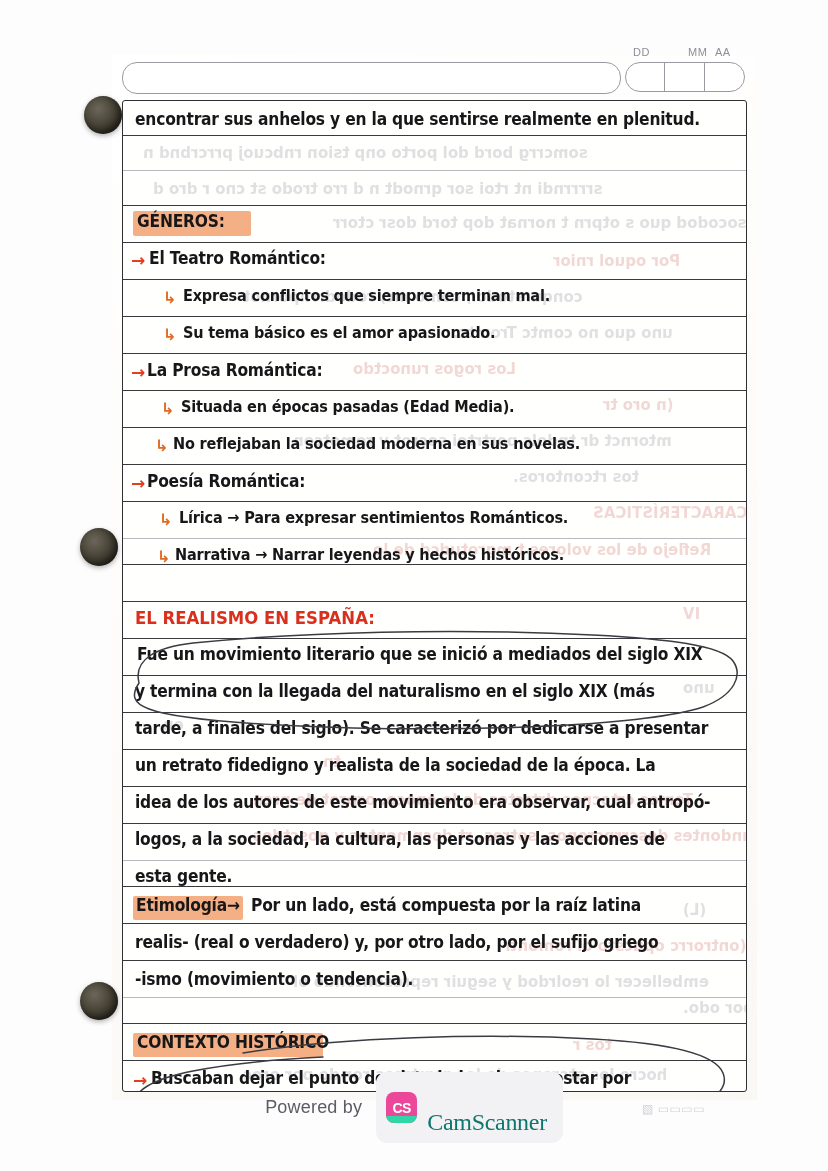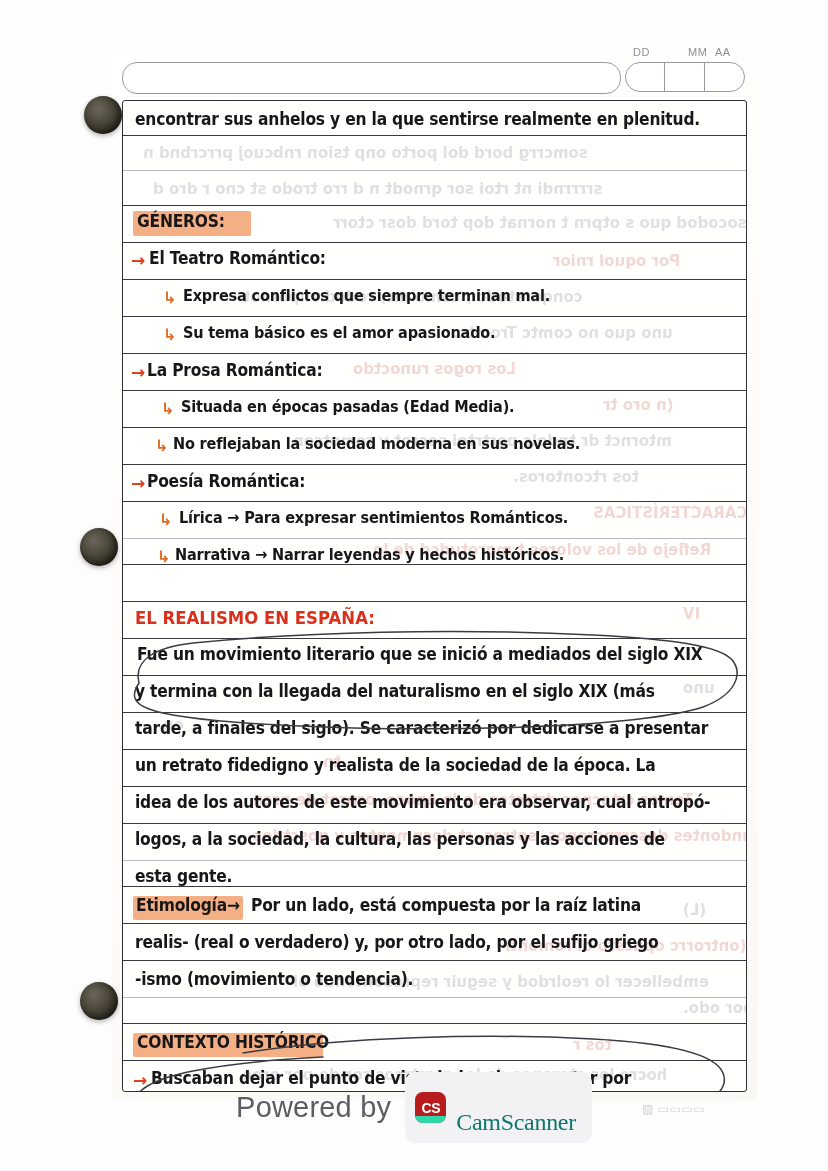--- a/index.html
+++ b/index.html
@@ -114,29 +114,29 @@
     font-family:"Liberation Sans", sans-serif;letter-spacing:.5px;
   }
 
   
   .cs-footer{
     position:absolute;left:0;bottom:28px;width:828px;
     display:flex;align-items:center;justify-content:center;gap:14px;
   }
   .cs-powered{
     font-family:"Liberation Sans", sans-serif;
-    font-size:29px;color:#5c5c62;letter-spacing:.2px;
+    font-size:18px;color:#5c5c62;letter-spacing:.2px;
   }
   .cs-chip{
     display:flex;align-items:center;gap:10px;
     background:#f2f2f4;border-radius:11px;padding:7px 16px 7px 10px;
   }
   .cs-logo{
     width:31px;height:31px;border-radius:8px;
-    background:#b91c1c;position:relative;overflow:hidden;
+    background:#ec4899;position:relative;overflow:hidden;
     display:flex;align-items:center;justify-content:center;
   }
   .cs-logo .cs-txt{
     color:#ffffff;font-family:"Liberation Sans", sans-serif;
     font-size:14px;font-weight:700;letter-spacing:-.5px;
     position:relative;z-index:2;line-height:1;
   }
   .cs-logo .cs-bar{
     position:absolute;left:0;right:0;bottom:0;height:7px;background:#2fd6a6;z-index:1;
   }

